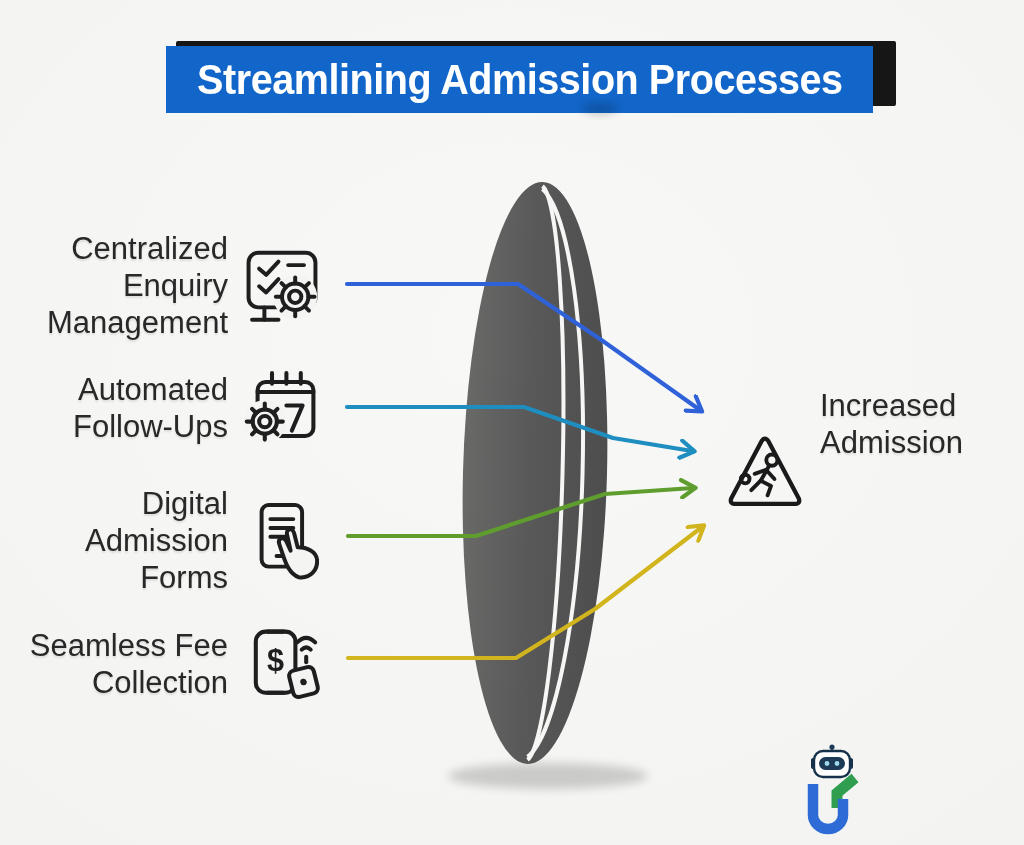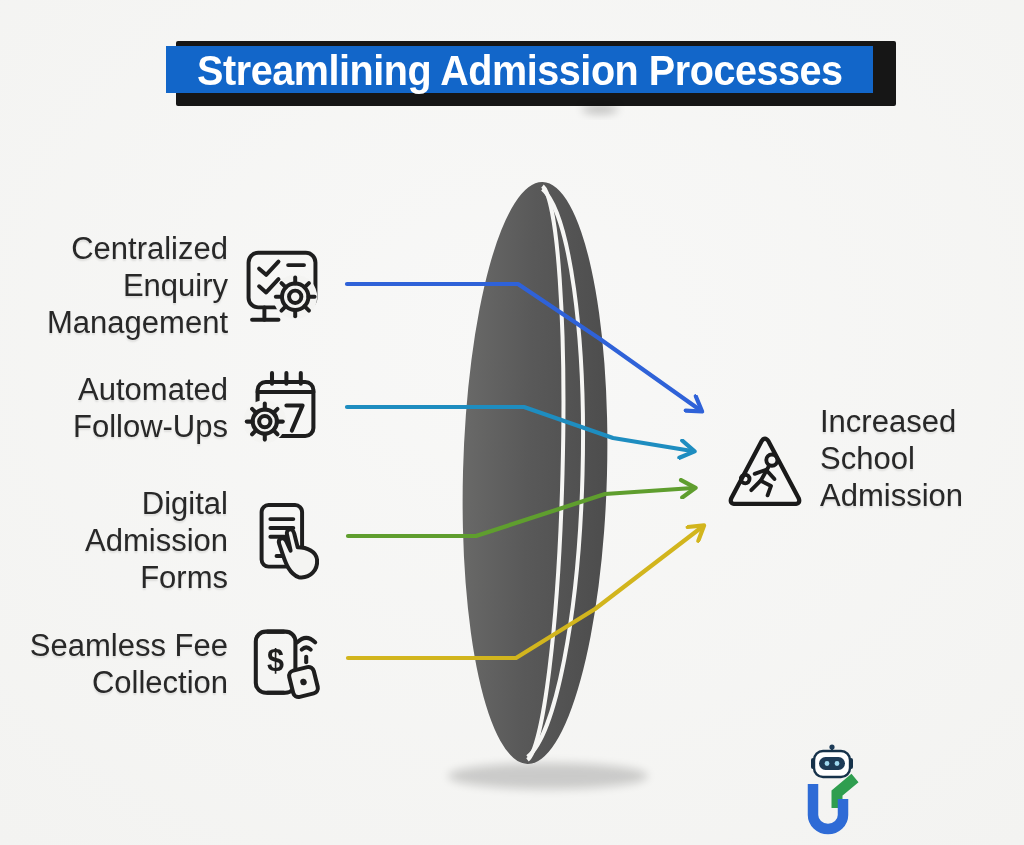--- a/index.html
+++ b/index.html
@@ -4,30 +4,30 @@
 <style>
   html,body{margin:0;padding:0;}
   #canvas{
     position:relative;width:1024px;height:845px;overflow:hidden;
     background:radial-gradient(120% 120% at 50% 40%, #f8f8f7 0%, #f3f3f1 65%, #ecedeb 100%);
     font-family:"Liberation Sans", sans-serif;
   }
   .abs{position:absolute;}
   
   .banner-shadow{left:176px;top:41px;width:720px;height:65px;background:#161616;border-radius:2px;}
-  .banner{left:166px;top:46px;width:707px;height:47px;background:#1266c9;
-    display:flex;align-items:flex-start;justify-content:center;}
+  .banner{left:166px;top:46px;width:707px;height:67px;background:#1266c9;
+    display:flex;align-items:center;justify-content:center;}
   .banner span{
     color:#ffffff;font-size:43px;font-weight:bold;letter-spacing:-0.5px;
     transform:scaleX(0.92);white-space:nowrap;display:inline-block;}
   
   .item-text{right:796px;width:260px;text-align:right;color:#282828;
     font-size:31px;line-height:37px;text-shadow:0 2px 2px rgba(0,0,0,0.10);}
   
-  .result-text{left:820px;top:403px;width:200px;text-align:left;color:#282828;
+  .result-text{left:820px;top:387px;width:200px;text-align:left;color:#282828;
     font-size:31px;line-height:37px;text-shadow:0 2px 2px rgba(0,0,0,0.10);}
   svg{display:block;}
   .icon-stroke{stroke:#1e1e1e;stroke-width:4.5;fill:none;stroke-linecap:round;stroke-linejoin:round;}
   .icon-fillbg{fill:#f4f4f2;}
   
   .logo{left:800px;top:740px;width:215px;height:100px;display:flex;align-items:center;}
   .logo-text{margin-left:8px;}
   .brand{font-size:29px;color:#2c2c2c;letter-spacing:0.5px;white-space:nowrap;}
   .brand b{font-weight:bold;color:#222;}
   .brand-divider{height:2px;background:#3a3a3a;margin:4px 0 3px 0;width:138px;}
@@ -185,21 +185,20 @@
       <path d="M52,46 L38,51"></path>
       <path d="M52,47 L61,57"></path>
       <path d="M45,59 L34,70"></path>
       <path d="M45,59 L57,65 L53,76"></path>
       <circle cx="27" cy="57" r="5"></circle>
     </g>
   </svg>
 
   <div class="abs result-text">
     <div>Increased</div>
-    <div>School</div>
     <div>Admission</div>
   </div>
 
   <div class="abs logo">
     <svg width="64" height="98" viewBox="0 0 64 96">
       <circle cx="32" cy="5" r="2.6" fill="#1d3b57"></circle>
       <line x1="32" y1="6" x2="32" y2="10" stroke="#1d3b57" stroke-width="2"></line>
       <rect x="11" y="16" width="5" height="11" rx="2" fill="#16324a"></rect>
       <rect x="48" y="16" width="5" height="11" rx="2" fill="#16324a"></rect>
       <rect x="14" y="9" width="36" height="26" rx="9" fill="#ffffff" stroke="#16324a" stroke-width="2.4"></rect>

